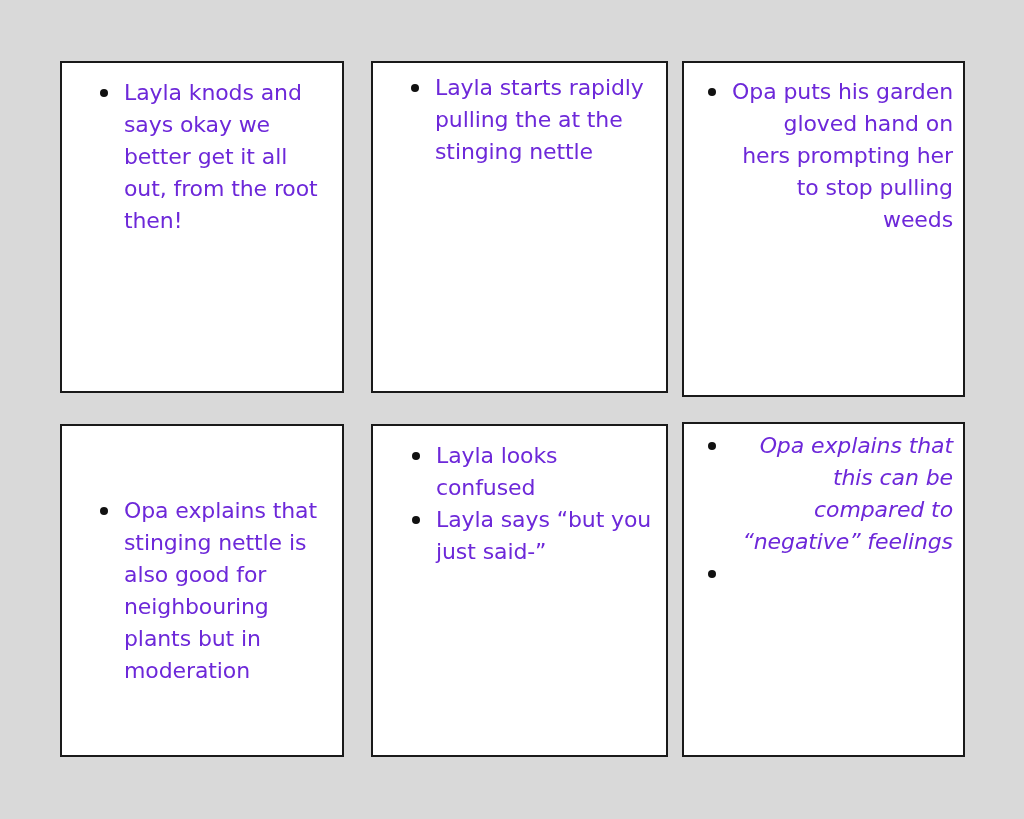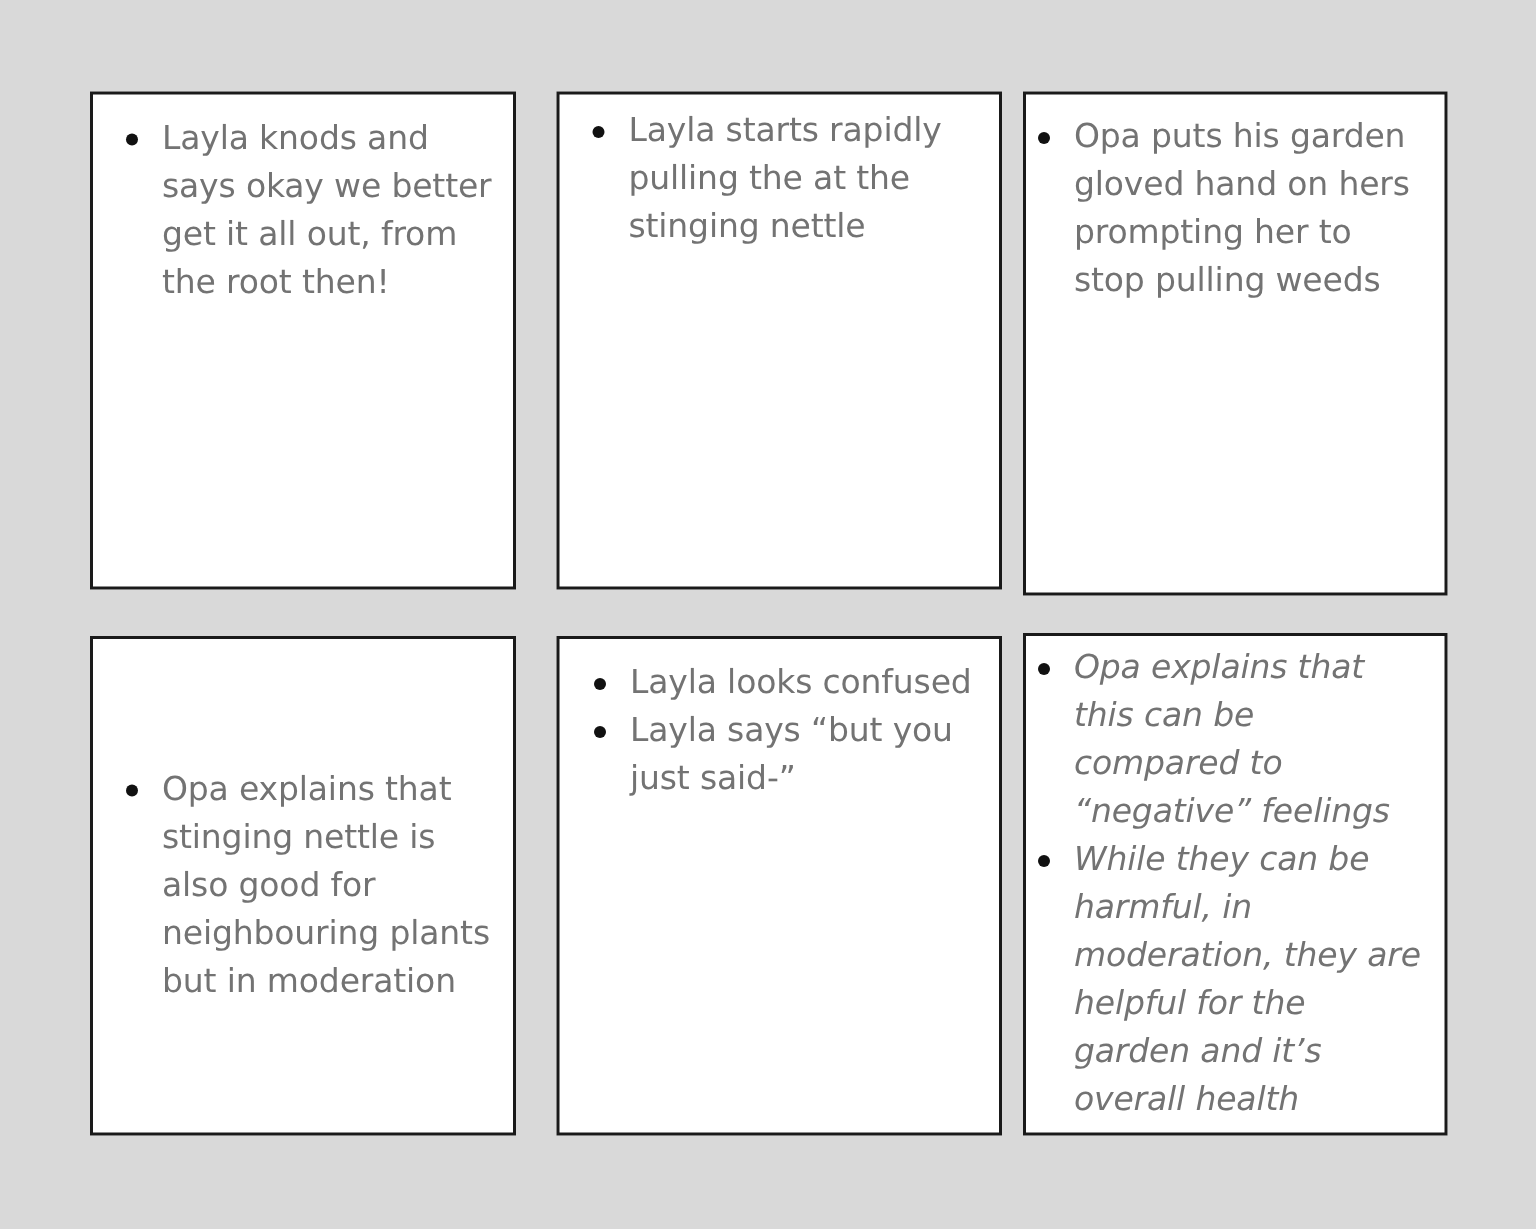--- a/index.html
+++ b/index.html
@@ -57,36 +57,36 @@
     padding: 0 14px 0 46px;
     list-style: none;
     width: 100%;
     box-sizing: border-box;
   }
 
   ul.bullets li {
     position: relative;
     font-size: 22px;
     line-height: 32px;
-    color: #737373;
+    color: #6d28d9;
     letter-spacing: -0.1px;
-    margin: 0 0 0 0;
+    margin: 0 0 0 16px;
   }
 
   ul.bullets li .dot {
     position: absolute;
     left: -24px;
     top: 12px;
     width: 8px;
     height: 8px;
     border-radius: 50%;
     background: #111111;
   }
 
-  .c3 ul.bullets { padding-left: 32px; padding-right: 10px; }
+  .c3 ul.bullets { padding-left: 32px; padding-right: 10px; text-align: right; }
   .c2.r2 ul.bullets { padding-left: 47px; }
 </style>
 </head>
 <body>
 
 <div id="storyboard">
 
   <div class="card r1 c1">
     <div class="card-body top">
       <ul class="bullets">
@@ -148,19 +148,18 @@
 
   <div class="card r2 c3">
     <div class="card-body upper">
       <ul class="bullets">
         <li>
           <span class="dot"></span>
           <span>Opa explains that this can be compared to “negative” feelings</span>
         </li>
         <li>
           <span class="dot"></span>
-          <span>While they can be harmful, in moderation, they are helpful for the garden and it’s overall health</span>
         </li>
       </ul>
     </div>
   </div>
 
 </div>
 
 </body></html>

